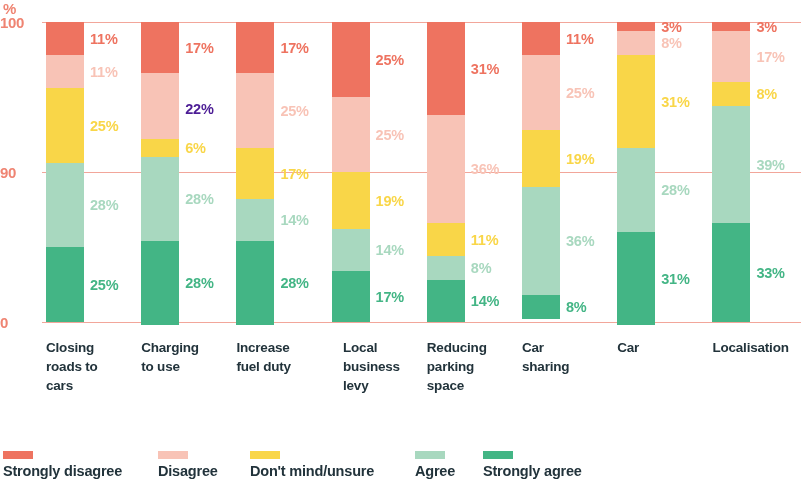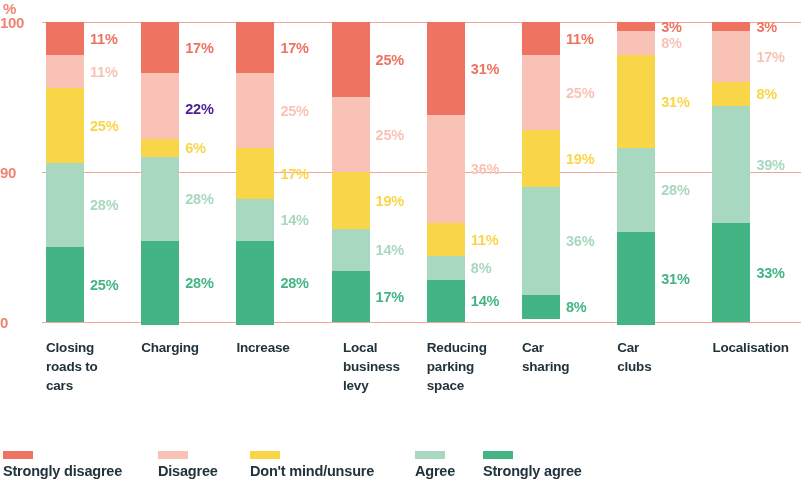--- a/index.html
+++ b/index.html
@@ -265,41 +265,42 @@
         </div>
       </div>
     <div id="cats-layer">
         <div class="cat-label" style="left: 46px;">
           <div>Closing</div>
           <div>roads to</div>
           <div>cars</div>
         </div>
         <div class="cat-label" style="left: 141.2px;">
           <div>Charging</div>
+          <div>to use</div>
         </div>
         <div class="cat-label" style="left: 236.4px;">
           <div>Increase</div>
+          <div>fuel duty</div>
         </div>
         <div class="cat-label" style="left: 343px;">
           <div>Local</div>
           <div>business</div>
           <div>levy</div>
         </div>
         <div class="cat-label" style="left: 426.8px;">
           <div>Reducing</div>
           <div>parking</div>
           <div>space</div>
         </div>
         <div class="cat-label" style="left: 522px;">
           <div>Car</div>
           <div>sharing</div>
         </div>
         <div class="cat-label" style="left: 617.2px;">
           <div>Car</div>
-          <div>clubs</div>
         </div>
         <div class="cat-label" style="left: 712.4px;">
           <div>Localisation</div>
         </div>
       </div>
   </div>
 
   <div class="legend" id="legend-layer">
       <div class="legend-item" style="left: 3px;">
         <span class="legend-swatch" style="background: rgb(238, 115, 96);"></span>

